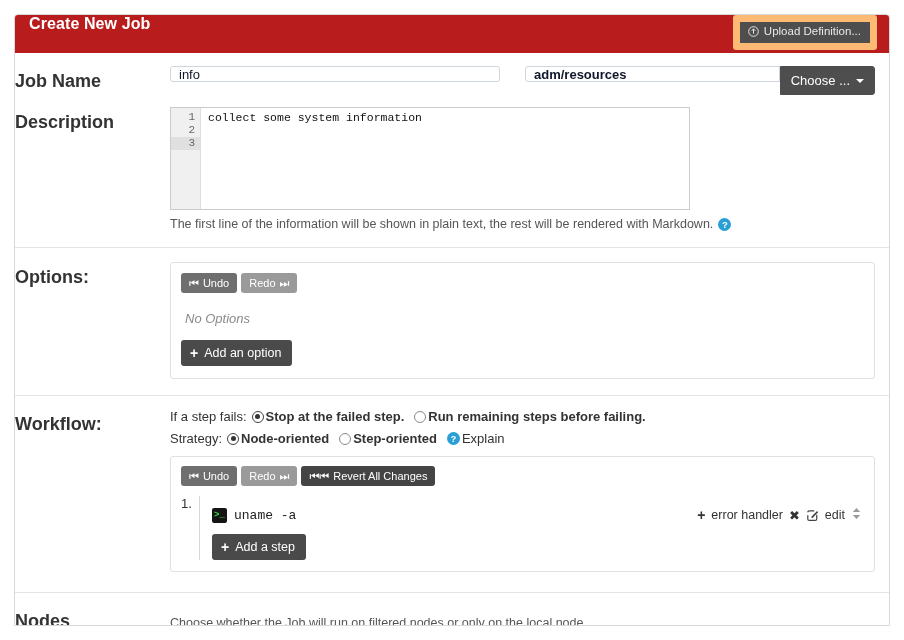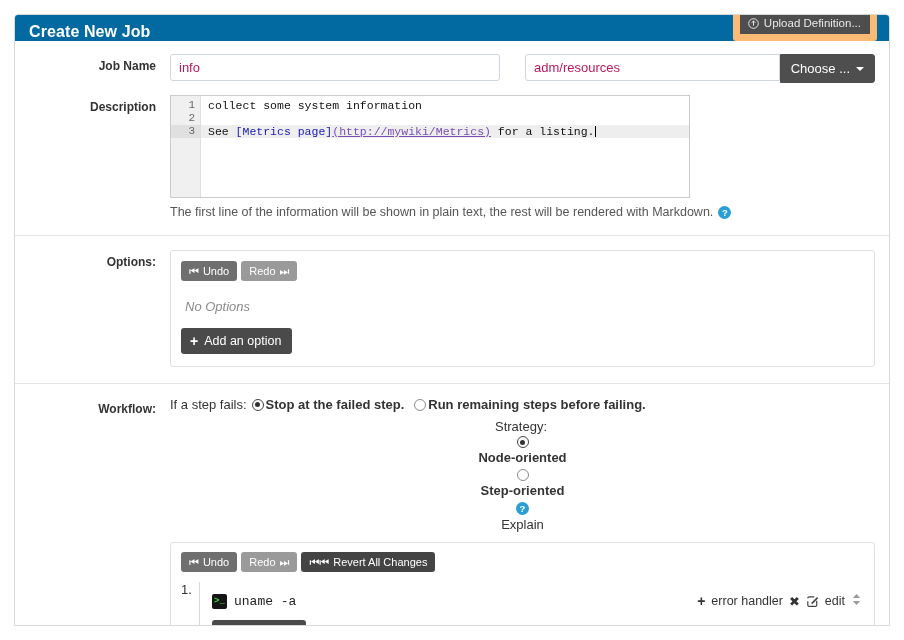--- a/index.html
+++ b/index.html
@@ -21,24 +21,24 @@
   .panel{
     border:1px solid #d8d8d8;
     border-radius:4px 4px 0 0;
     background:#fff;
     overflow:hidden;
     height:612px;
     box-sizing:border-box;
   }
   
   .panel-head{
-    background:#0369a1;
-    height:26px;
+    background:#b91c1c;
+    height:38px;
     display:flex;
-    align-items:flex-end;
+    align-items:flex-start;
     justify-content:space-between;
     padding:0 12px 0 14px;
     box-sizing:border-box;
   }
   .panel-title{
     color:#ffffff;
     font-size:16px;
     font-weight:bold;
     letter-spacing:.1px;
   }
@@ -59,51 +59,51 @@
   
   .form-row{
     display:flex;
     padding:12px 14px 12px 0;
     box-sizing:border-box;
   }
   .row-sep{border-bottom:1px solid #e4e4e4;}
   .lbl{
     width:155px;
     min-width:155px;
-    text-align:right;
+    text-align:left;
     padding-right:14px;
     box-sizing:border-box;
     font-weight:bold;
-    font-size:12px;
+    font-size:18px;
     color:#333;
     padding-top:5px;
   }
   .fld{flex:1;min-width:0;}
   
   .namerow{display:flex;gap:0;align-items:flex-start;}
   .txt-input{
-    height:27px;
+    height:16px;
     border:1px solid #cfd6dd;
     border-radius:3px;
     background:#fff;
     font-size:13px;
-    color:#be185d;
+    color:#0f172a;
     padding:0 8px;
     box-sizing:border-box;
     outline:none;
     font-family:"Liberation Sans", sans-serif;
   }
   .input-name{width:341px;}
   .group-right{
     margin-left:25px;
     display:flex;
     align-items:stretch;
     width:350px;
   }
-  .input-group{width:277px;border-radius:3px 0 0 3px;}
+  .input-group{width:277px;border-radius:3px 0 0 3px;font-weight:bold;}
   .btn-choose{
     background:#4e4e4e;
     color:#ffffff;
     border:1px solid #4e4e4e;
     border-radius:0 3px 3px 0;
     font-size:13px;
     padding:0 10px;
     height:27px;
     display:flex;align-items:center;gap:6px;
     cursor:pointer;
@@ -214,21 +214,21 @@
     display:inline-flex;align-items:center;gap:6px;
     cursor:pointer;
     font-family:"Liberation Sans", sans-serif;
   }
   .plus{font-weight:bold;font-size:14px;line-height:1;}
   
   .radioline{
     display:flex;align-items:center;gap:2px;
     font-size:13px;flex-wrap:wrap;
   }
-  .radioline + .radioline{margin-top:7px;flex-direction:column;}
+  .radioline + .radioline{margin-top:7px;}
   .rad{
     display:inline-block;width:12px;height:12px;
     border:1px solid #8a8a8a;border-radius:50%;
     background:#fff;box-sizing:border-box;position:relative;
     flex:none;
   }
   .rad.on{border-color:#444;}
   .rad.on:after{
     content:"";position:absolute;left:2.5px;top:2.5px;
     width:5px;height:5px;border-radius:50%;background:#333;
@@ -317,21 +317,20 @@
       <div class="fld">
         <div class="editor">
           <div class="gutter">
             <div>1</div>
             <div>2</div>
             <div class="active">3</div>
           </div>
           <div class="code">
             <div class="cline">collect some system information</div>
             <div class="cline">&nbsp;</div>
-            <div class="cline active"><span>See </span><span class="tok-br">[Metrics page]</span><span class="tok-url">(http://mywiki/Metrics)</span><span> for a listing.</span><span class="caretbar"></span></div>
           </div>
 
         </div>
         <div class="helptext">
           <span>The first line of the information will be shown in plain text, the rest will be rendered with Markdown.</span>
           <span class="qmark">?</span>
         </div>
       </div>
     </div>
 

